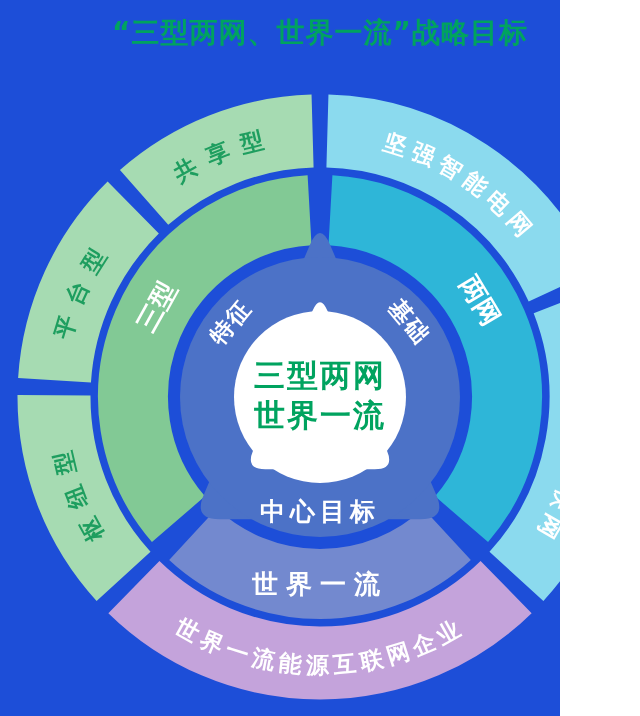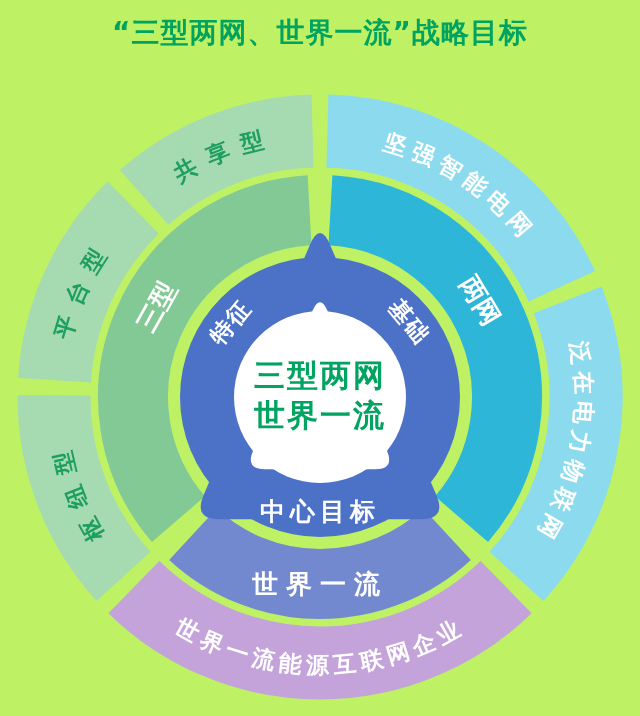--- a/index.html
+++ b/index.html
@@ -1,16 +1,16 @@
 <!DOCTYPE html>
 <html><head>
 <meta charset="utf-8">
 <style>
   html,body{margin:0;padding:0;background:#ffffff;}
-  .stage{width:640px;height:716px;position:relative;background:#bef264;overflow:hidden;}
+  .stage{width:560px;height:716px;position:relative;background:#1d4ed8;overflow:hidden;}
   svg{display:block;}
   text{font-family:"DejaVu Sans","Liberation Sans",sans-serif;}
   .title{font-size:28px;font-weight:bold;letter-spacing:1px;}
   .outer-label{font-size:23px;font-weight:bold;}
   .mid-label{font-size:26px;font-weight:bold;}
   .inner-label{font-size:23px;font-weight:bold;letter-spacing:2px;}
   .goal-label{font-size:25px;font-weight:bold;letter-spacing:5px;}
   .center-label{font-size:31px;font-weight:bold;letter-spacing:2px;}
 </style>
 </head>

